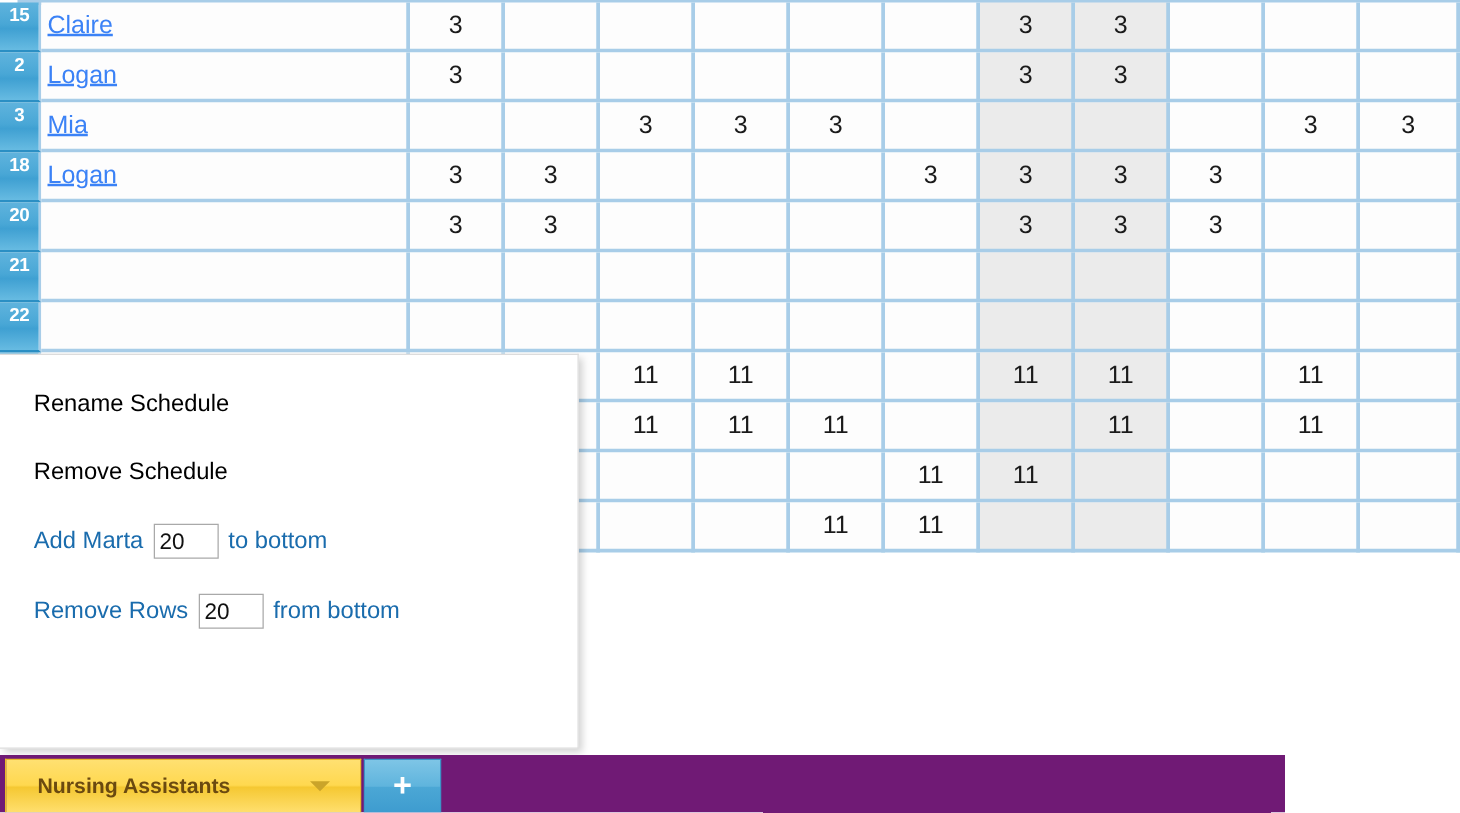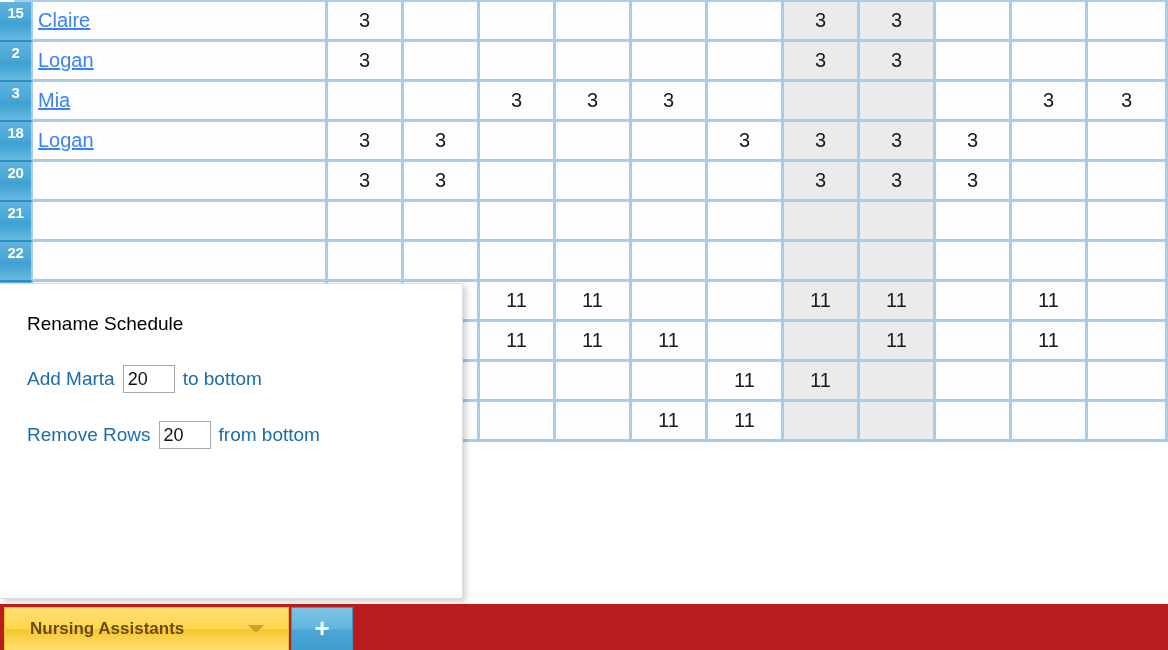--- a/index.html
+++ b/index.html
@@ -114,22 +114,22 @@
     border: 1px solid #a9a9a9;
     background: #fff;
     padding: 0 4px;
     outline: none;
   }
 
   
   .tabbar {
     position: absolute;
     left: 0; bottom: 0;
-    width: 1168px; height: 46px;
-    background: #b91c1c;
+    width: 1028px; height: 46px;
+    background: #701a75;
     z-index: 50;
   }
   .tab-sched {
     position: absolute;
     left: 4px; top: 3px;
     width: 285px; height: 43px;
     background: linear-gradient(to bottom, #ffe071 0%, #ffd84f 48%, #f5c832 52%, #ffdf6e 100%);
     border: 1px solid #e8bb28;
     border-bottom: none;
     display: flex;
@@ -341,20 +341,21 @@
             <td class="dcell" style="width: 76px;"></td>
             <td class="dcell" style="width: 76px;"></td>
             <td class="dcell" style="width: 80px;"></td>
           </tr>
         </tbody>
     </table>
   </div>
 
   <div class="ctx-menu">
     <span class="ctx-item">Rename Schedule</span>
+    <span class="ctx-item">Remove Schedule</span>
 
     <div class="ctx-row">
       <span class="lbl">Add Marta</span>
       <input type="text" value="20" style="">
       <span class="lbl">to bottom</span>
     </div>
 
     <div class="ctx-row">
       <span class="lbl">Remove Rows</span>
       <input type="text" value="20" style="">

